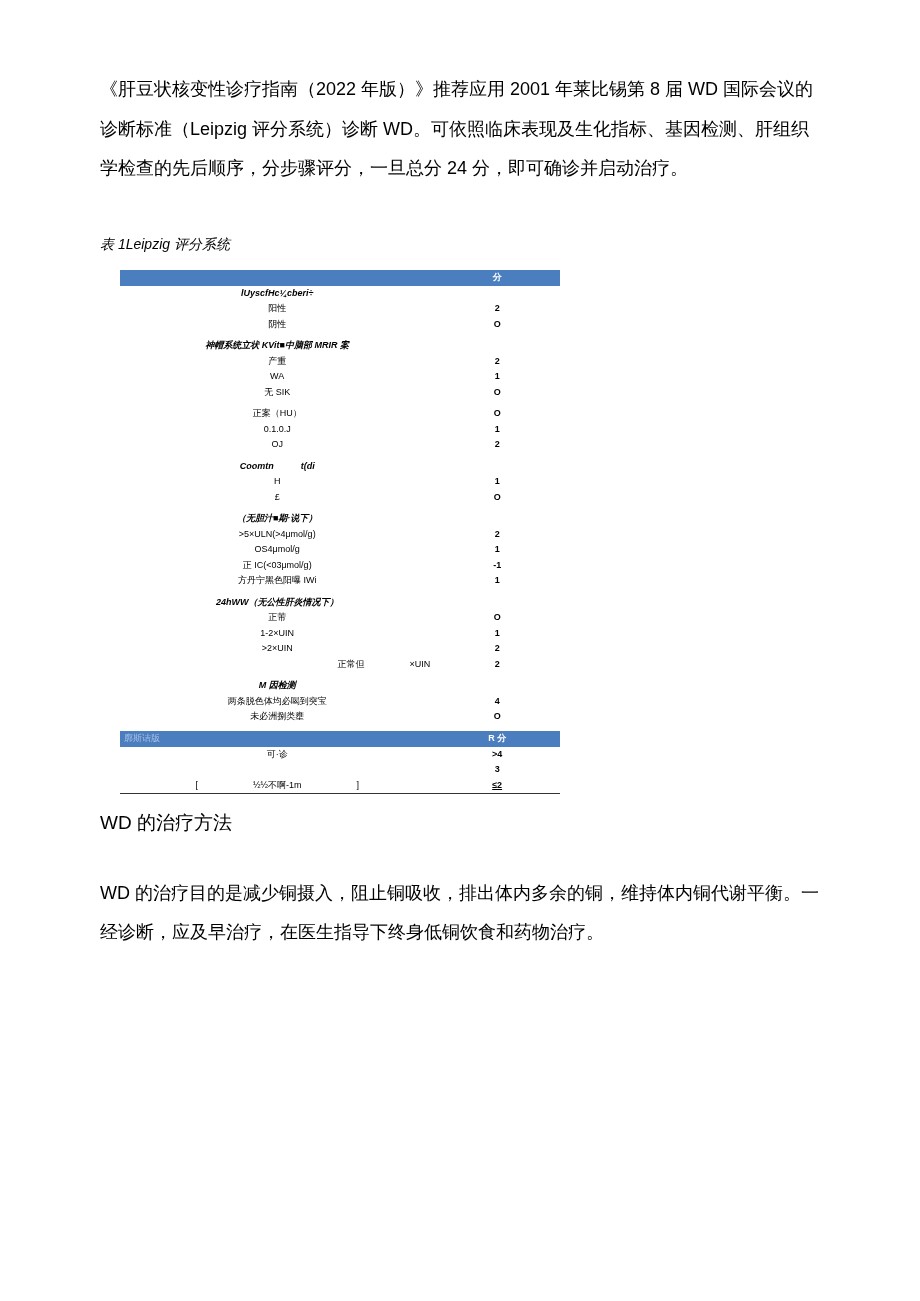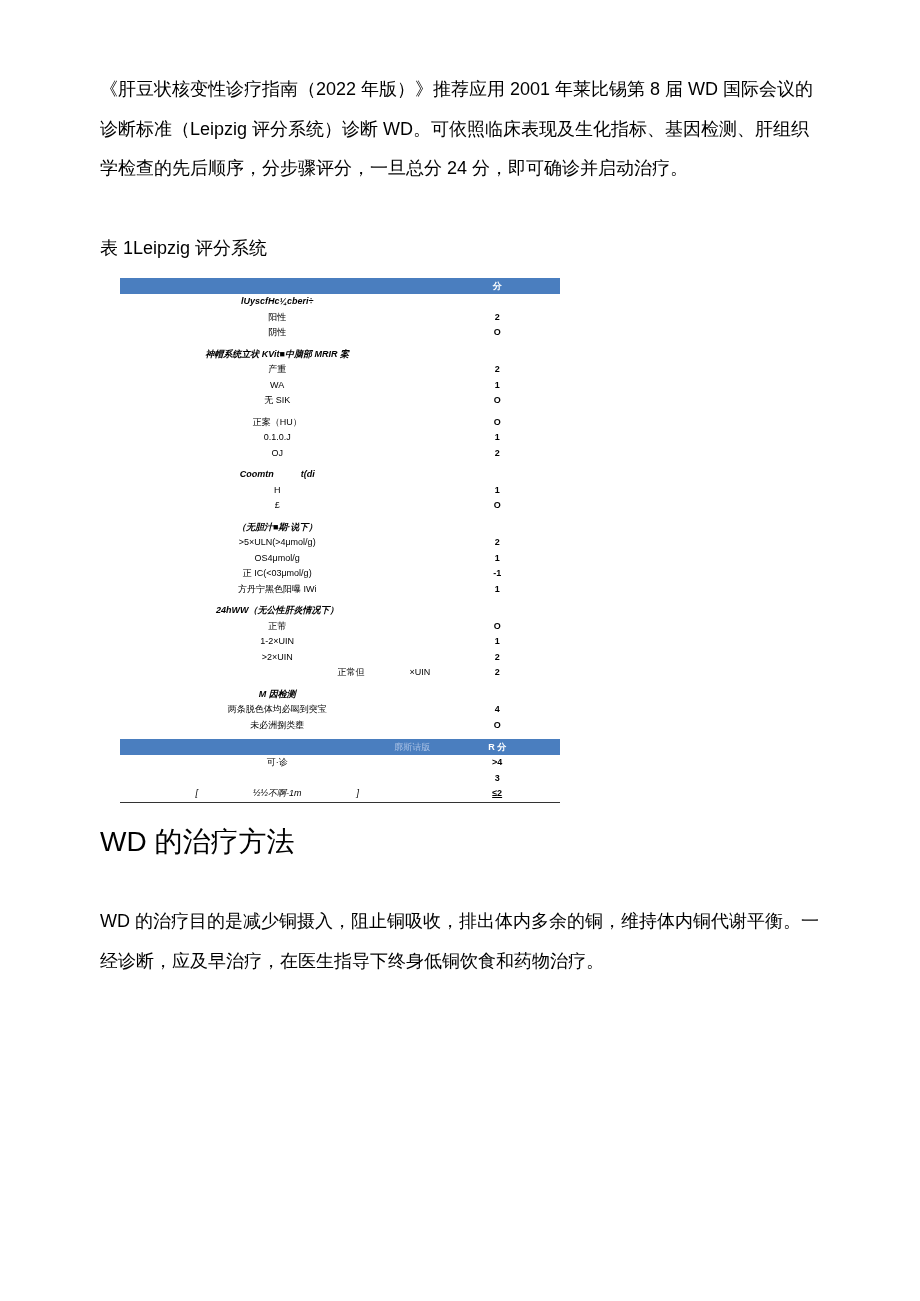--- a/index.html
+++ b/index.html
@@ -9,22 +9,23 @@
     width: 920px;
     box-sizing: border-box;
     font-size: 18px;
     line-height: 2.2;
     color: #000;
   }
   .intro-text {
     margin-bottom: 40px;
   }
   .table-title {
-    font-size: 18px;
+    font-size: 14px;
     margin-bottom: 10px;
+    font-style: italic;
   }
   .score-table {
     width: 440px;
     margin-left: 20px;
     border-collapse: collapse;
     font-size: 9px;
     line-height: 1.5;
   }
   .header-row td {
     background: #4a7ebf;
@@ -54,21 +55,21 @@
     font-style: italic;
   }
   .indent-left {
     text-align: right;
     padding-left: 40px !important;
   }
   .spacer td {
     height: 4px;
   }
   .section-title {
-    font-size: 28px;
+    font-size: 19px;
     margin-top: 8px;
     margin-bottom: 30px;
   }
 </style>
 </head>
 <body>
 
 <div class="intro-text">《肝豆状核变性诊疗指南（2022 年版）》推荐应用 2001 年莱比锡第 8 届 WD 国际会议的诊断标准（Leipzig 评分系统）诊断 WD。可依照临床表现及生化指标、基因检测、肝组织学检查的先后顺序，分步骤评分，一旦总分 24 分，即可确诊并启动治疗。</div>
 
 <div class="table-title">表 1Leipzig 评分系统</div>
@@ -205,33 +206,33 @@
       </tr>
       <tr>
         <td class="col-label">未必洲捌类壅</td>
         <td class="col-score">O</td>
       </tr>
       <tr class="spacer">
         <td class="col-label"></td>
         <td class="col-score"></td>
       </tr>
       <tr class="header-row">
-        <td class="col-label" style="color: rgb(168, 192, 228); text-align: right;">廓斯诘版</td>
+        <td class="col-label" style="color: rgb(168, 192, 228); text-align: left;">廓斯诘版</td>
         <td class="col-score">R 分</td>
       </tr>
       <tr>
         <td class="col-label">可·诊</td>
         <td class="col-score">&gt;4</td>
       </tr>
       <tr>
         <td class="col-label"></td>
         <td class="col-score">3</td>
       </tr>
       <tr style="border-bottom: 1px solid rgb(51, 51, 51);">
-        <td class="col-label" style="position: relative; white-space: pre; text-align: center; font-style: italic;">[                      ½½不啊-1m                      ]</td>
+        <td class="col-label" style="position: relative; white-space: pre; text-align: center;">[                      ½½不啊-1m                      ]</td>
         <td class="col-score" style="text-decoration: underline;">≤2</td>
       </tr>
     </tbody>
 </table>
 
 <div class="section-title">WD 的治疗方法</div>
 
 <div>WD 的治疗目的是减少铜摄入，阻止铜吸收，排出体内多余的铜，维持体内铜代谢平衡。一经诊断，应及早治疗，在医生指导下终身低铜饮食和药物治疗。</div>
 
 </body></html>

